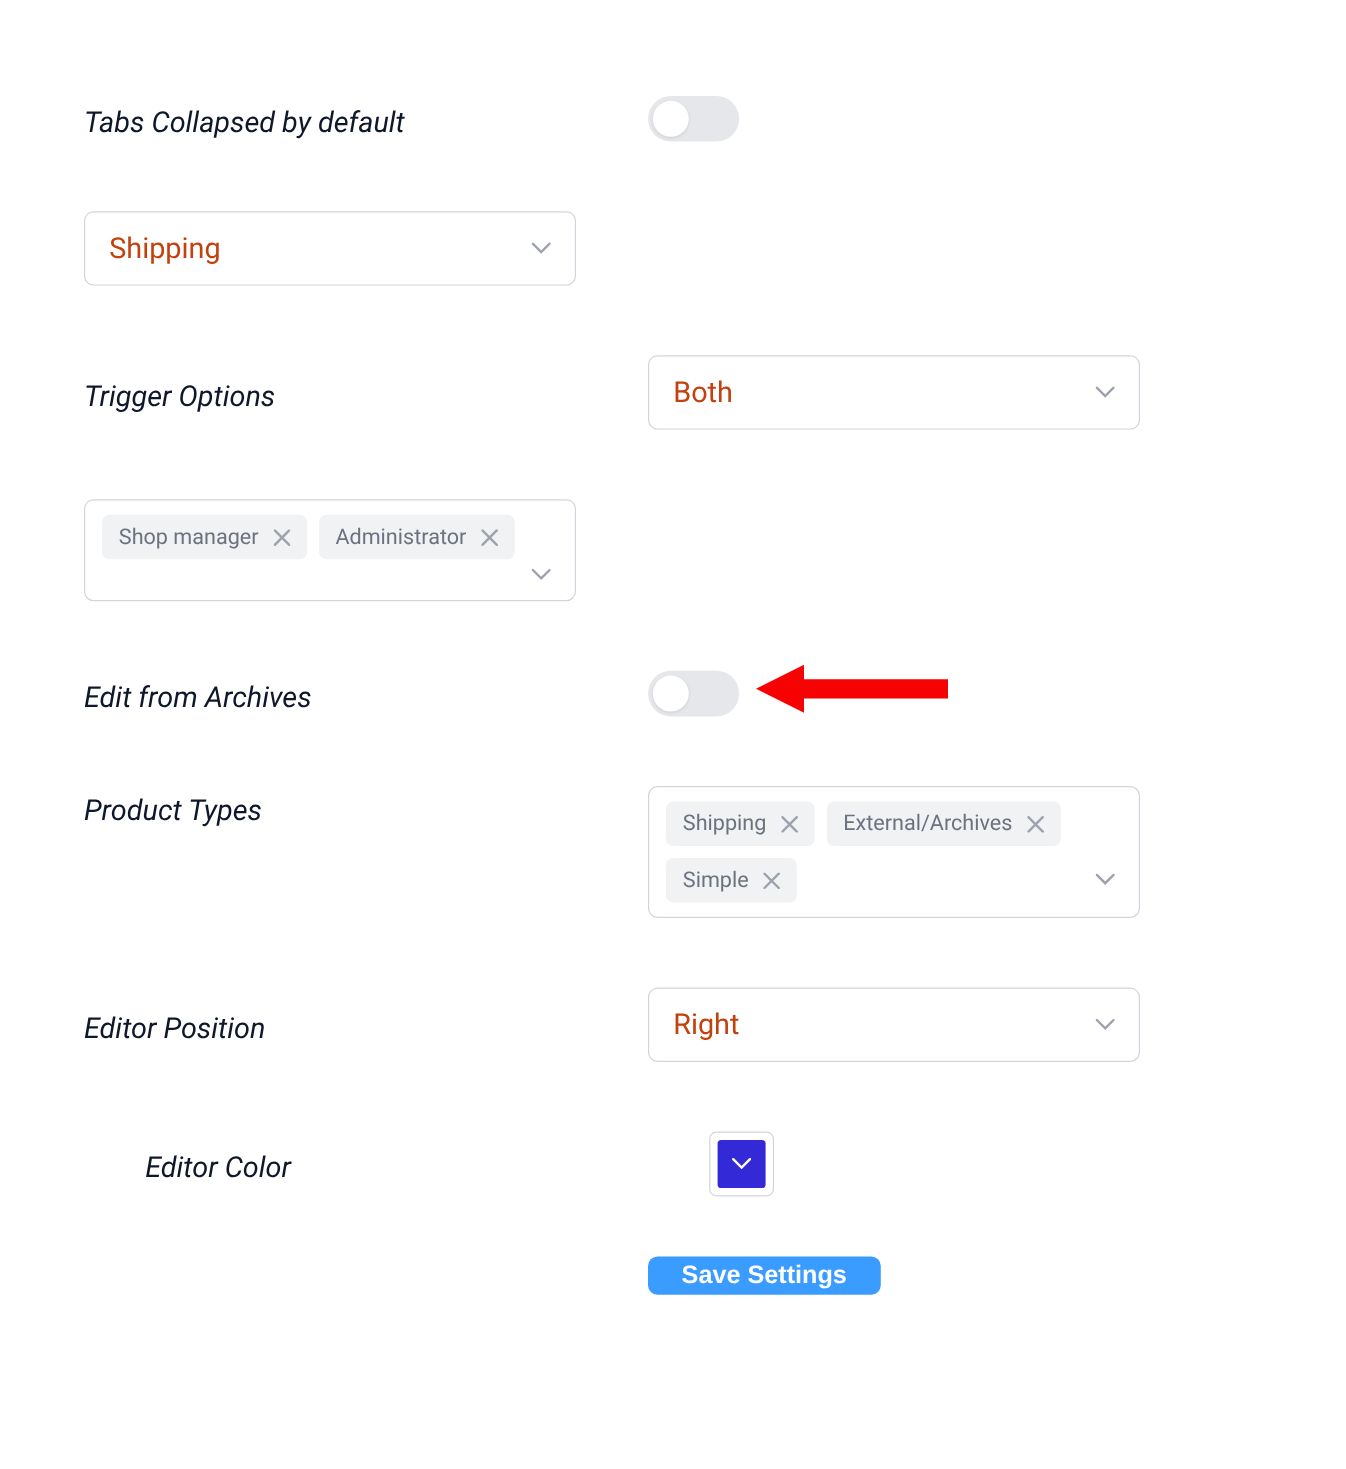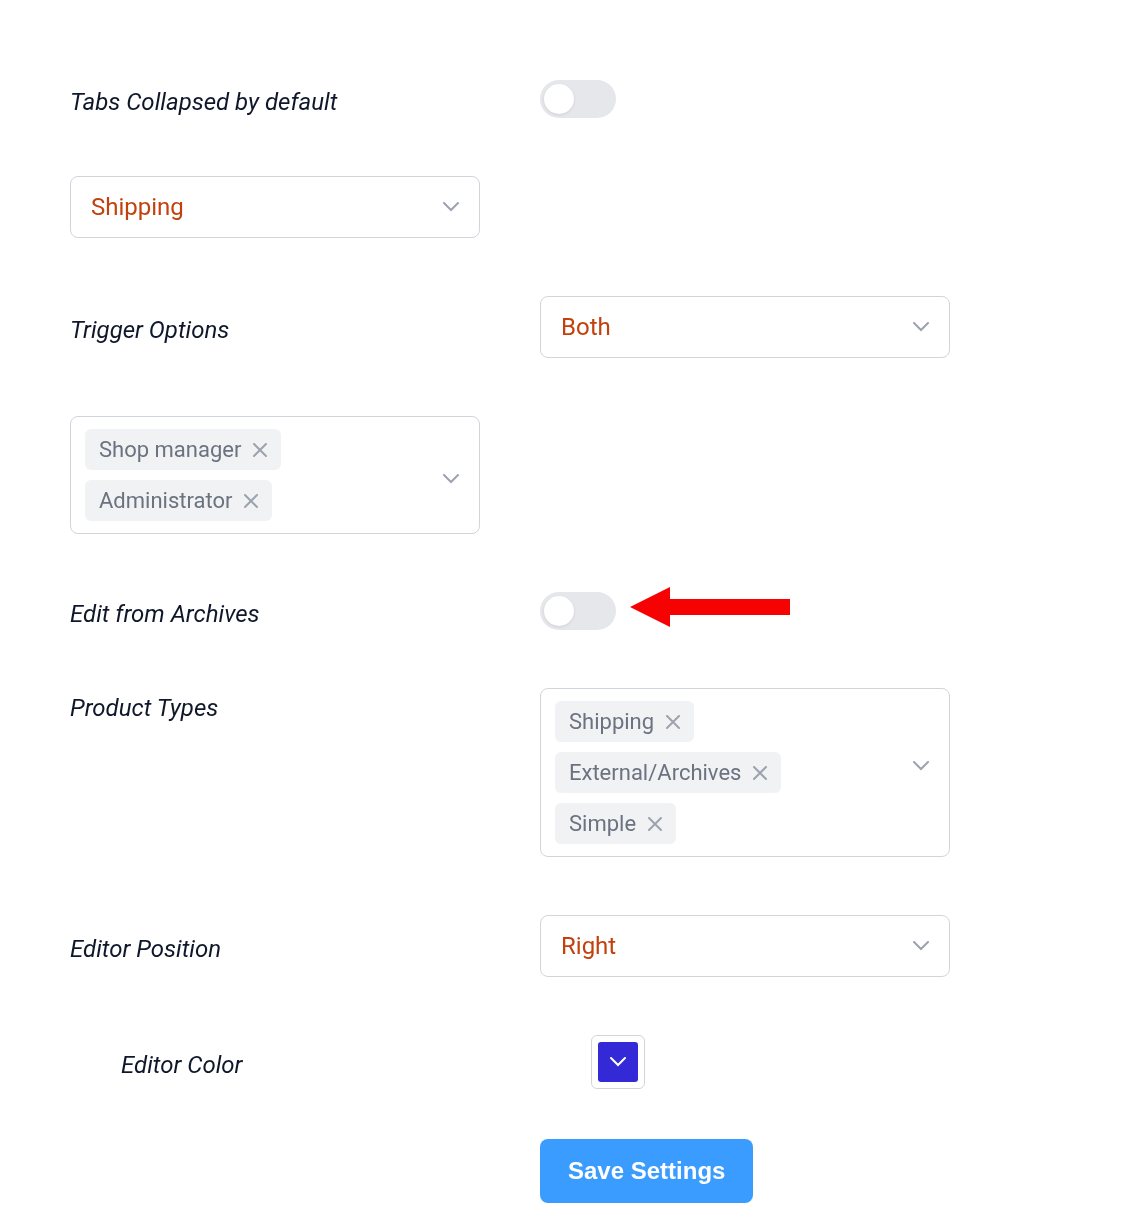--- a/index.html
+++ b/index.html
@@ -77,21 +77,21 @@
     .tags {
       display: flex;
       flex-wrap: wrap;
       gap: 10px;
       flex: 1;
     }
     .tag {
       background: #f1f2f4;
       border-radius: 6px;
       padding: 8px 14px;
-      font-size: 22px;
+      font-size: 18px;
       color: #6b7280;
       display: inline-flex;
       align-items: center;
       gap: 12px;
     }
     .tag-close {
       width: 14px;
       height: 14px;
       display: inline-flex;
       cursor: pointer;
@@ -114,25 +114,25 @@
       display: flex;
       align-items: center;
       justify-content: center;
     }
     .save-row {
       padding-left: 470px;
     }
     .btn-primary {
       background: #3b9cff;
       color: #fff;
-      font-size: 24px;
+      font-size: 21px;
       font-weight: 600;
       border: none;
       border-radius: 8px;
-      padding: 18px 28px;
+      padding: 4px 28px;
       cursor: pointer;
       text-align: right;
     }
     .arrow-callout {
       position: absolute;
       pointer-events: none;
     }
   </style>
 </head>
 <body>

